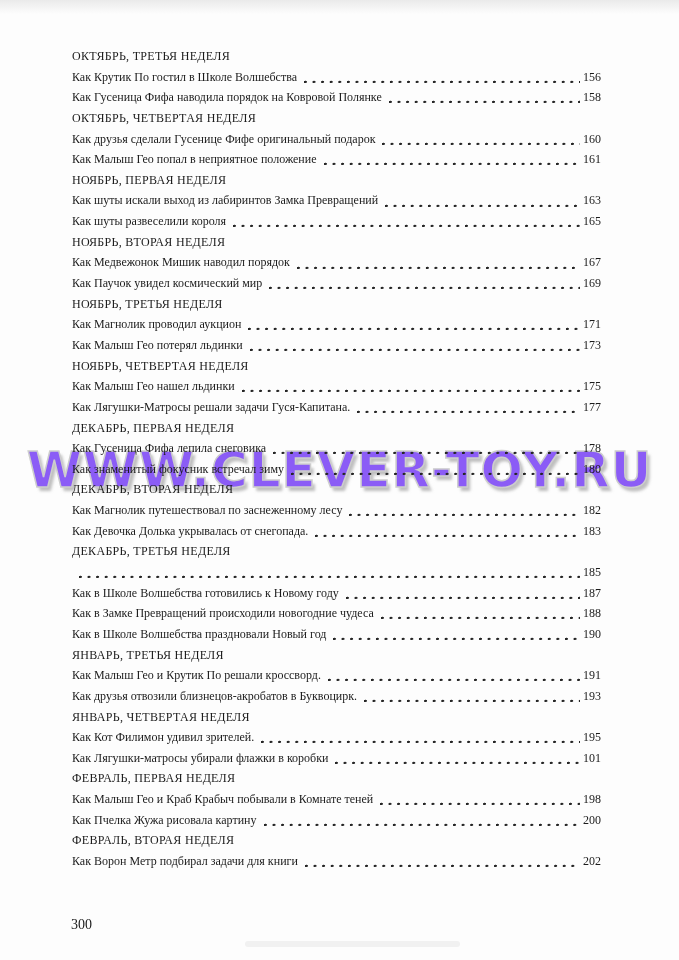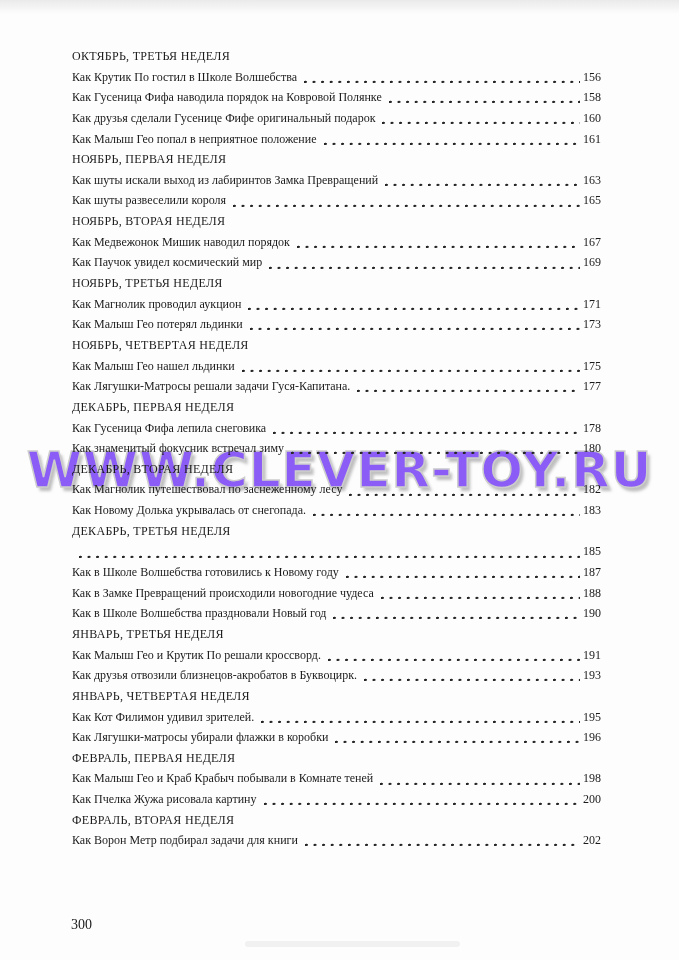--- a/index.html
+++ b/index.html
@@ -72,20 +72,23 @@
     <div class="row item">
       <span class="title">Как Крутик По гостил в Школе Волшебства</span>
       <span class="dots"></span>
       <span class="pageno">156</span>
     </div>
     <div class="row item">
       <span class="title">Как Гусеница Фифа наводила порядок на Ковровой Полянке</span>
       <span class="dots"></span>
       <span class="pageno">158</span>
     </div>
+    <div class="row heading">
+      <span class="title">ОКТЯБРЬ, ЧЕТВЕРТАЯ НЕДЕЛЯ</span>
+    </div>
     <div class="row item">
       <span class="title">Как друзья сделали Гусенице Фифе оригинальный подарок</span>
       <span class="dots"></span>
       <span class="pageno">160</span>
     </div>
     <div class="row item">
       <span class="title">Как Малыш Гео попал в неприятное положение</span>
       <span class="dots"></span>
       <span class="pageno">161</span>
     </div>
@@ -156,21 +159,21 @@
     </div>
     <div class="row heading">
       <span class="title">ДЕКАБРЬ, ВТОРАЯ НЕДЕЛЯ</span>
     </div>
     <div class="row item">
       <span class="title">Как Магнолик путешествовал по заснеженному лесу</span>
       <span class="dots"></span>
       <span class="pageno">182</span>
     </div>
     <div class="row item">
-      <span class="title">Как Новому Долька укрывалась от снегопада.</span>
+      <span class="title">Как Девочка Долька укрывалась от снегопада.</span>
       <span class="dots"></span>
       <span class="pageno">183</span>
     </div>
     <div class="row heading">
       <span class="title">ДЕКАБРЬ, ТРЕТЬЯ НЕДЕЛЯ</span>
     </div>
     <div class="row item">
       <span class="dots"></span>
       <span class="pageno">185</span>
     </div>
@@ -206,21 +209,21 @@
       <span class="title">ЯНВАРЬ, ЧЕТВЕРТАЯ НЕДЕЛЯ</span>
     </div>
     <div class="row item">
       <span class="title">Как Кот Филимон удивил зрителей.</span>
       <span class="dots"></span>
       <span class="pageno">195</span>
     </div>
     <div class="row item">
       <span class="title">Как Лягушки-матросы убирали флажки в коробки</span>
       <span class="dots"></span>
-      <span class="pageno">196</span>
+      <span class="pageno">101</span>
     </div>
     <div class="row heading">
       <span class="title">ФЕВРАЛЬ, ПЕРВАЯ НЕДЕЛЯ</span>
     </div>
     <div class="row item">
       <span class="title">Как Малыш Гео и Краб Крабыч побывали в Комнате теней</span>
       <span class="dots"></span>
       <span class="pageno">198</span>
     </div>
     <div class="row item">

